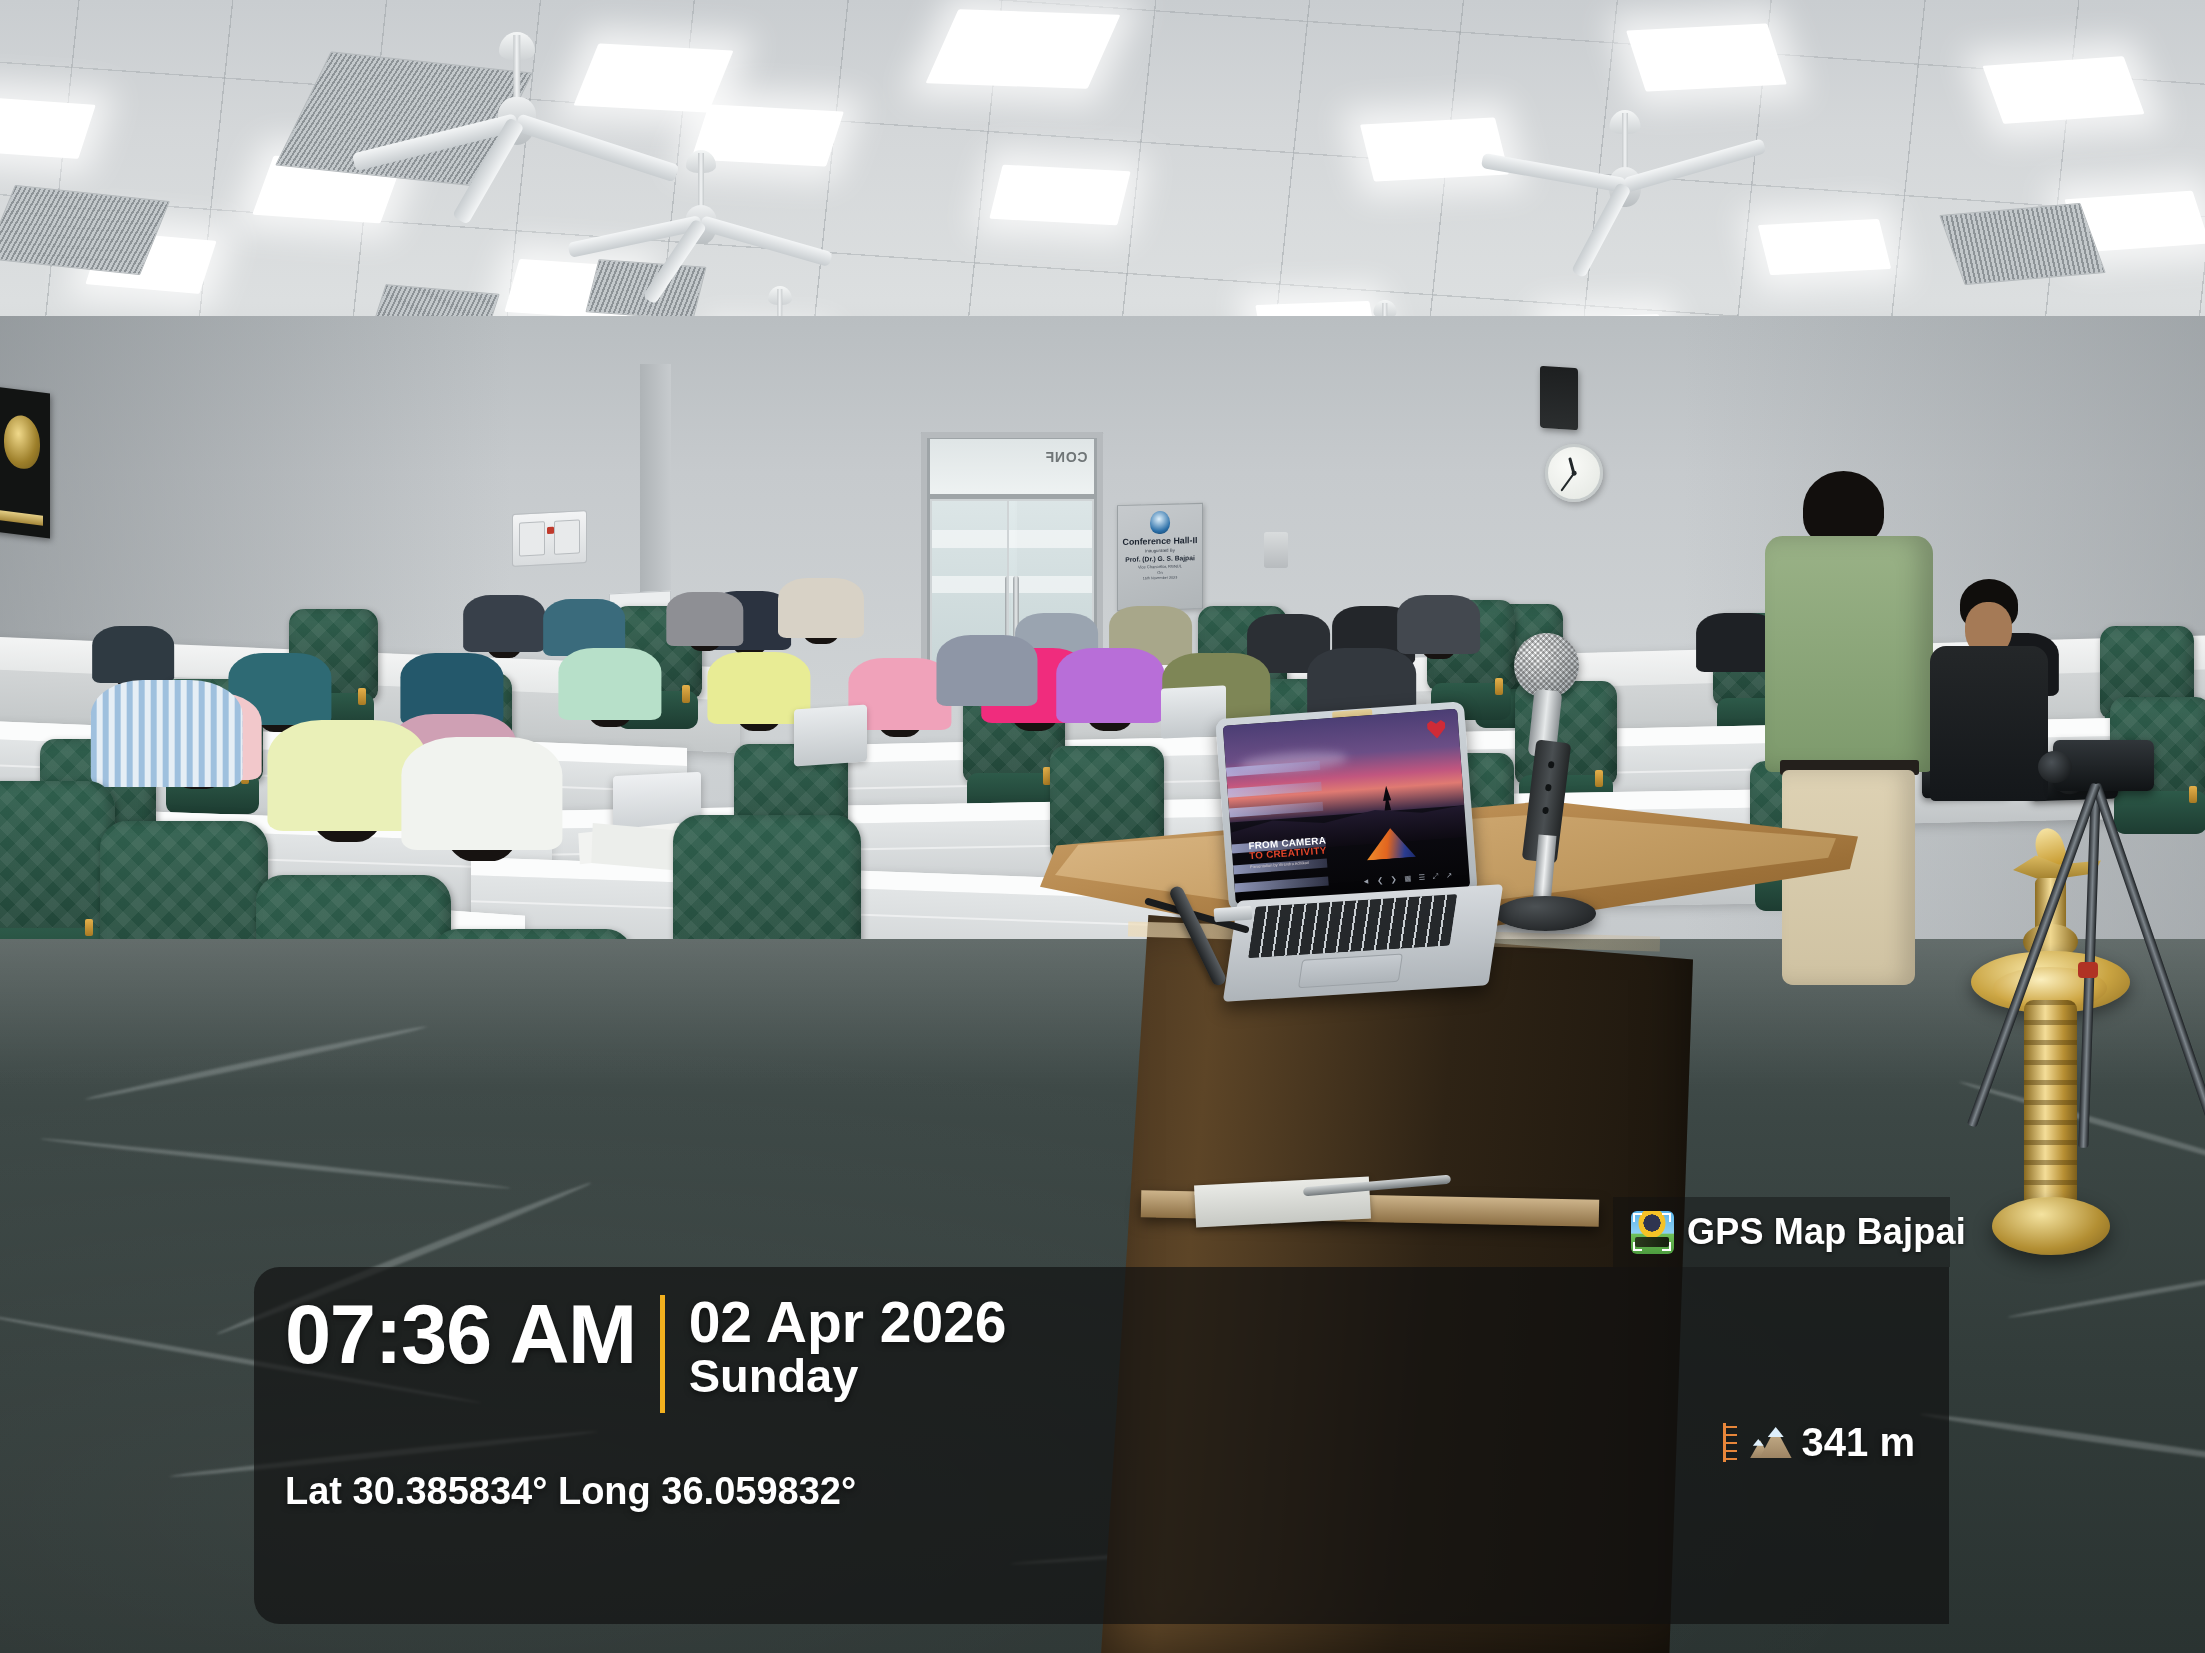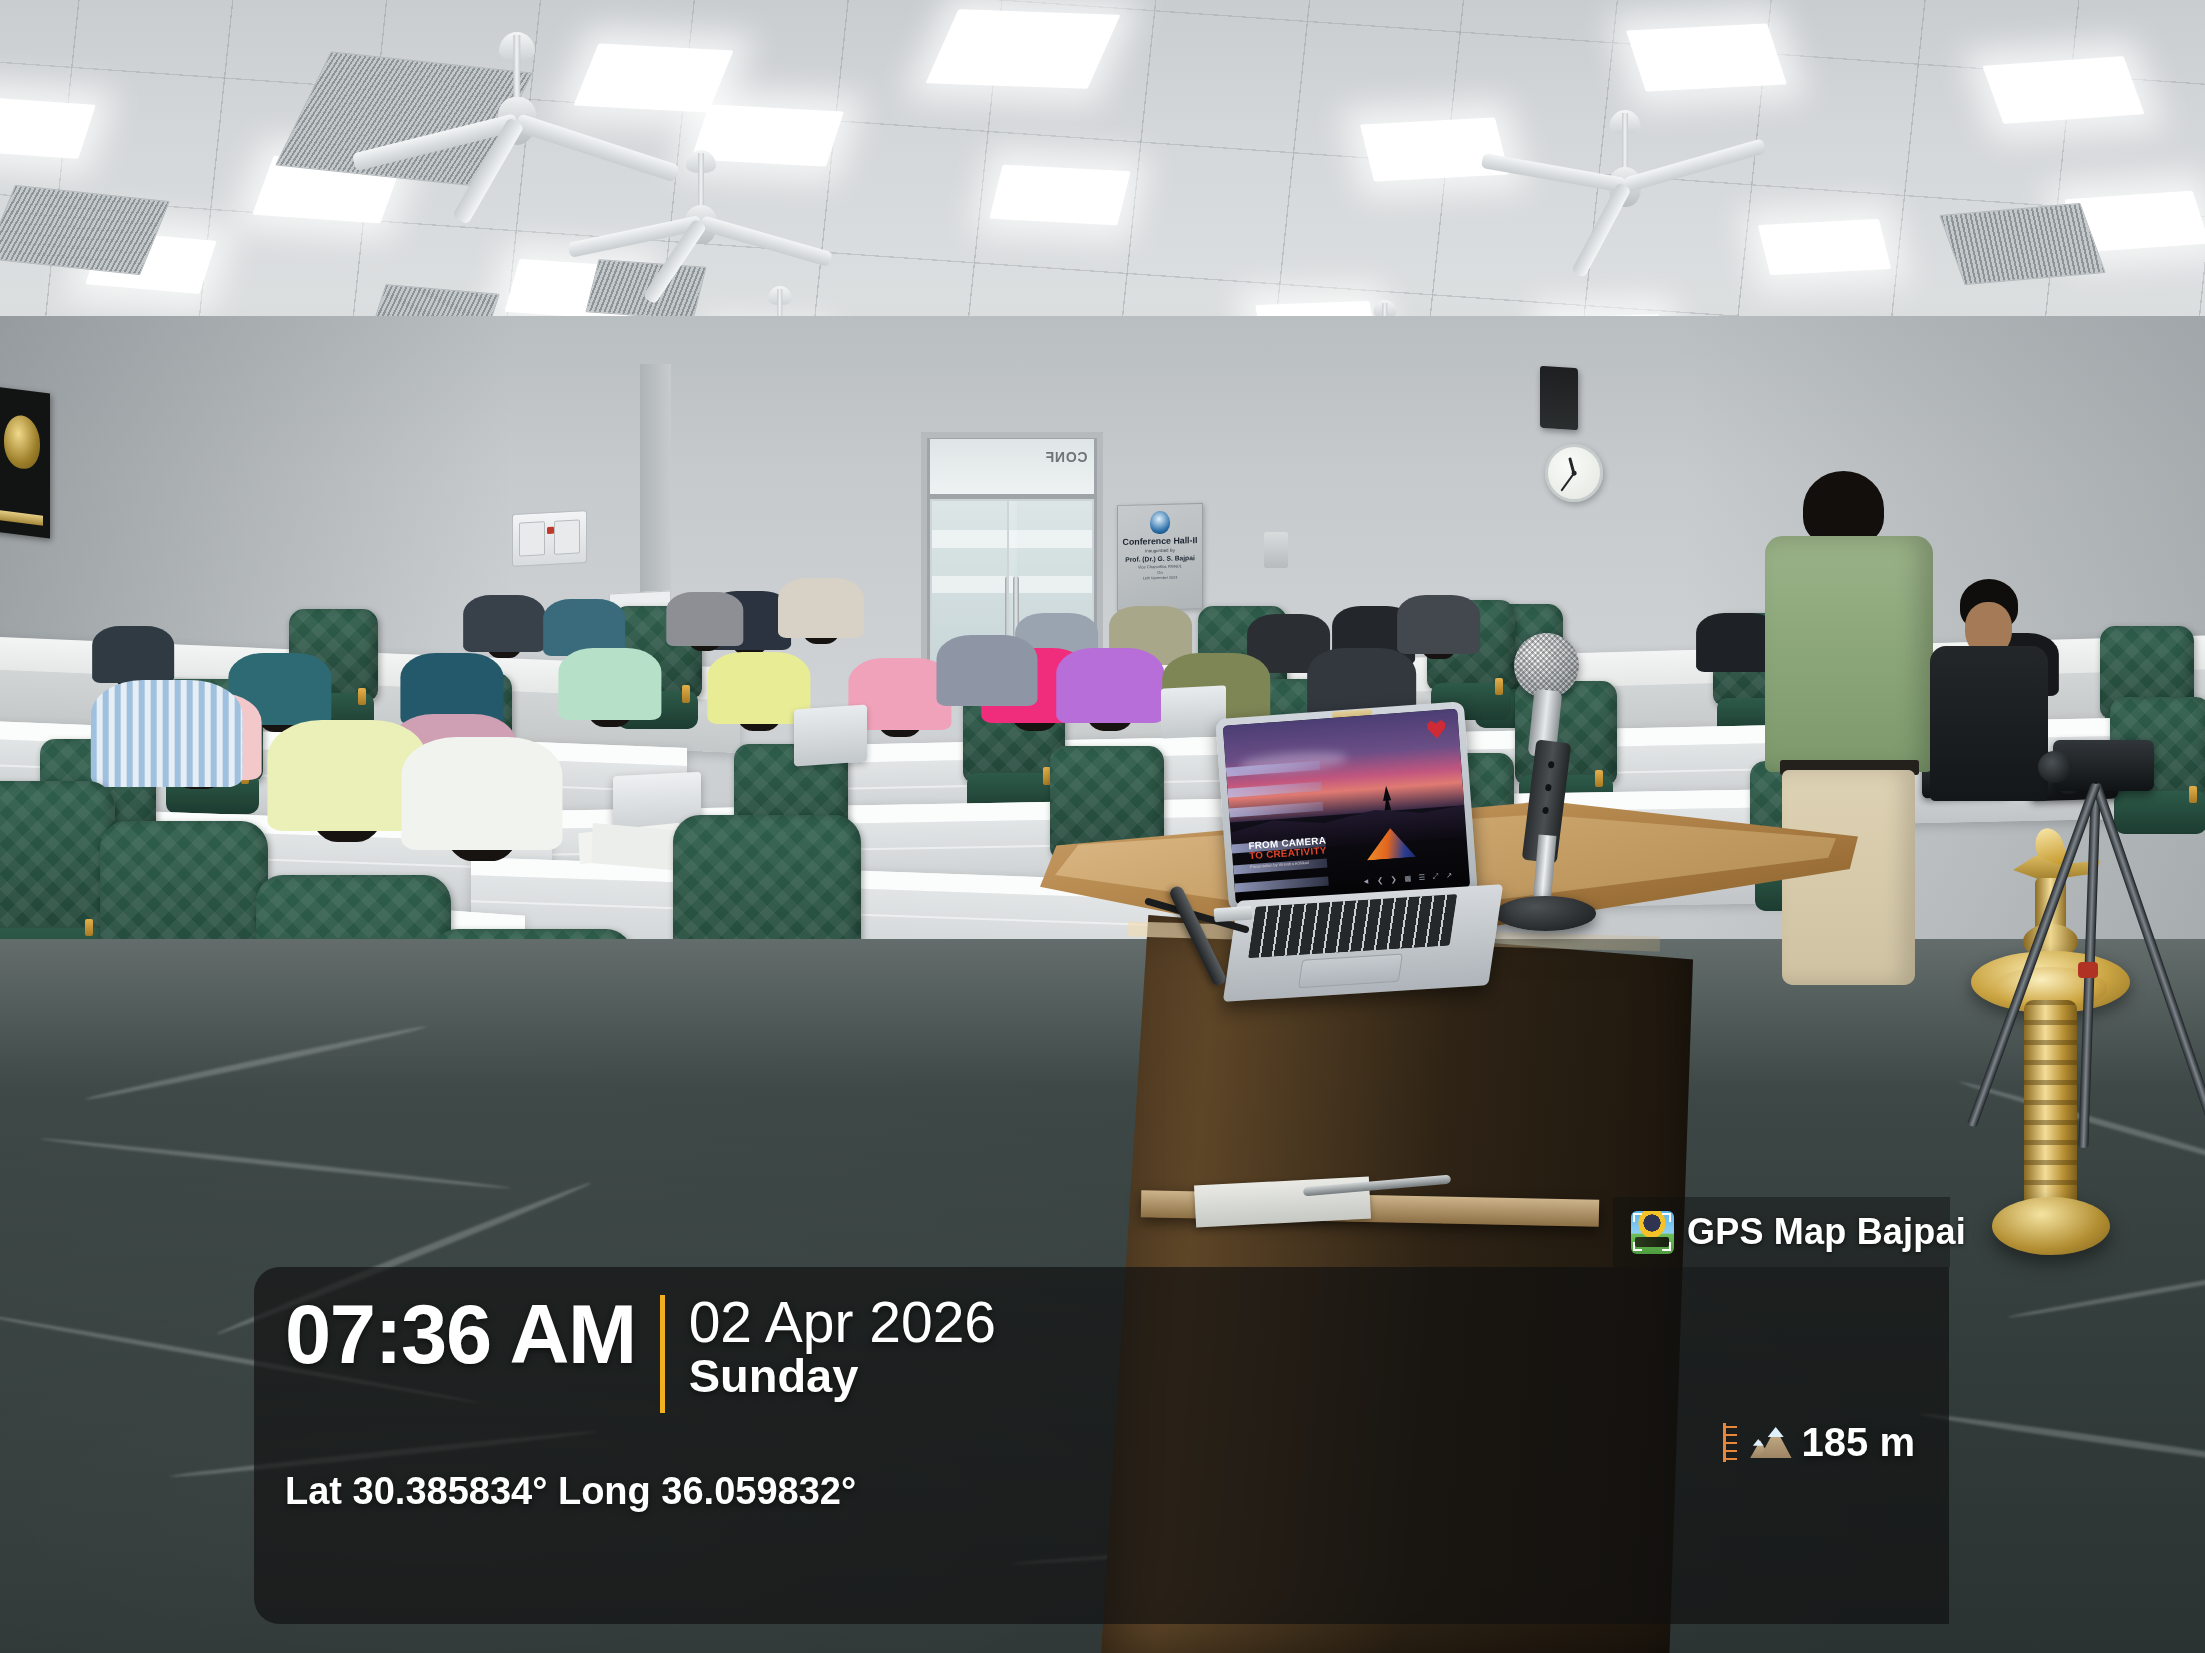--- a/index.html
+++ b/index.html
@@ -389,21 +389,21 @@
     color:#fff;padding:25.6px 30px 17.5px 31px;
   }
   .gps-row1{display:flex;align-items:flex-start;}
   .gps-time{
     font-size:83px;font-weight:700;line-height:1;letter-spacing:-1.3px;
     padding-right:24px;white-space:nowrap;
     text-shadow:0 2px 6.7px rgba(0,0,0,.55);
   }
   .gps-divider{width:4.7px;background:#f2b01e;height:118px;margin-top:2.7px;flex:0 0 auto;}
   .gps-dates{padding-left:24px;}
-  .gps-date{font-size:57px;font-weight:400;line-height:1.02;white-space:nowrap;
+  .gps-date{font-size:57px;font-weight:700;line-height:1.02;white-space:nowrap;
     text-shadow:0 2px 6.7px rgba(0,0,0,.55);}
   .gps-day{font-size:47px;font-weight:700;line-height:1.08;white-space:nowrap;
     text-shadow:0 2px 6.7px rgba(0,0,0,.55);}
   .gps-row2{display:flex;align-items:center;margin-top:6.7px;}
   .gps-place{font-size:47px;font-weight:700;white-space:nowrap;
     text-shadow:0 2px 6.7px rgba(0,0,0,.55);}
   .flag{display:inline-block;width:62px;height:42px;vertical-align:-8px;margin-left:12px;position:relative;
     border-radius:2px;overflow:hidden;box-shadow:0 1.3px 4px rgba(0,0,0,.5);}
   .flag .s{position:absolute;left:0;right:0;height:33.34%;}
   .flag .s1{top:0;background:#ff9933;}
@@ -1037,20 +1037,20 @@
             <i style="top:19px"></i>
             <i style="top:27px"></i>
             <i style="top:35px"></i>
         </div>
         <div class="mtn">
           <div class="peak p2"></div>
             <div class="peak p1"></div>
           <div class="snow s1"></div>
             <div class="snow s2"></div>
         </div>
-        <div class="gps-altnum">185 m</div>
+        <div class="gps-altnum">341 m</div>
       </div>
     </div>
     <div class="gps-coords">Lat 30.385834° Long 36.059832°</div>
   </div>
 
 </div>
 
 
 </body></html>

